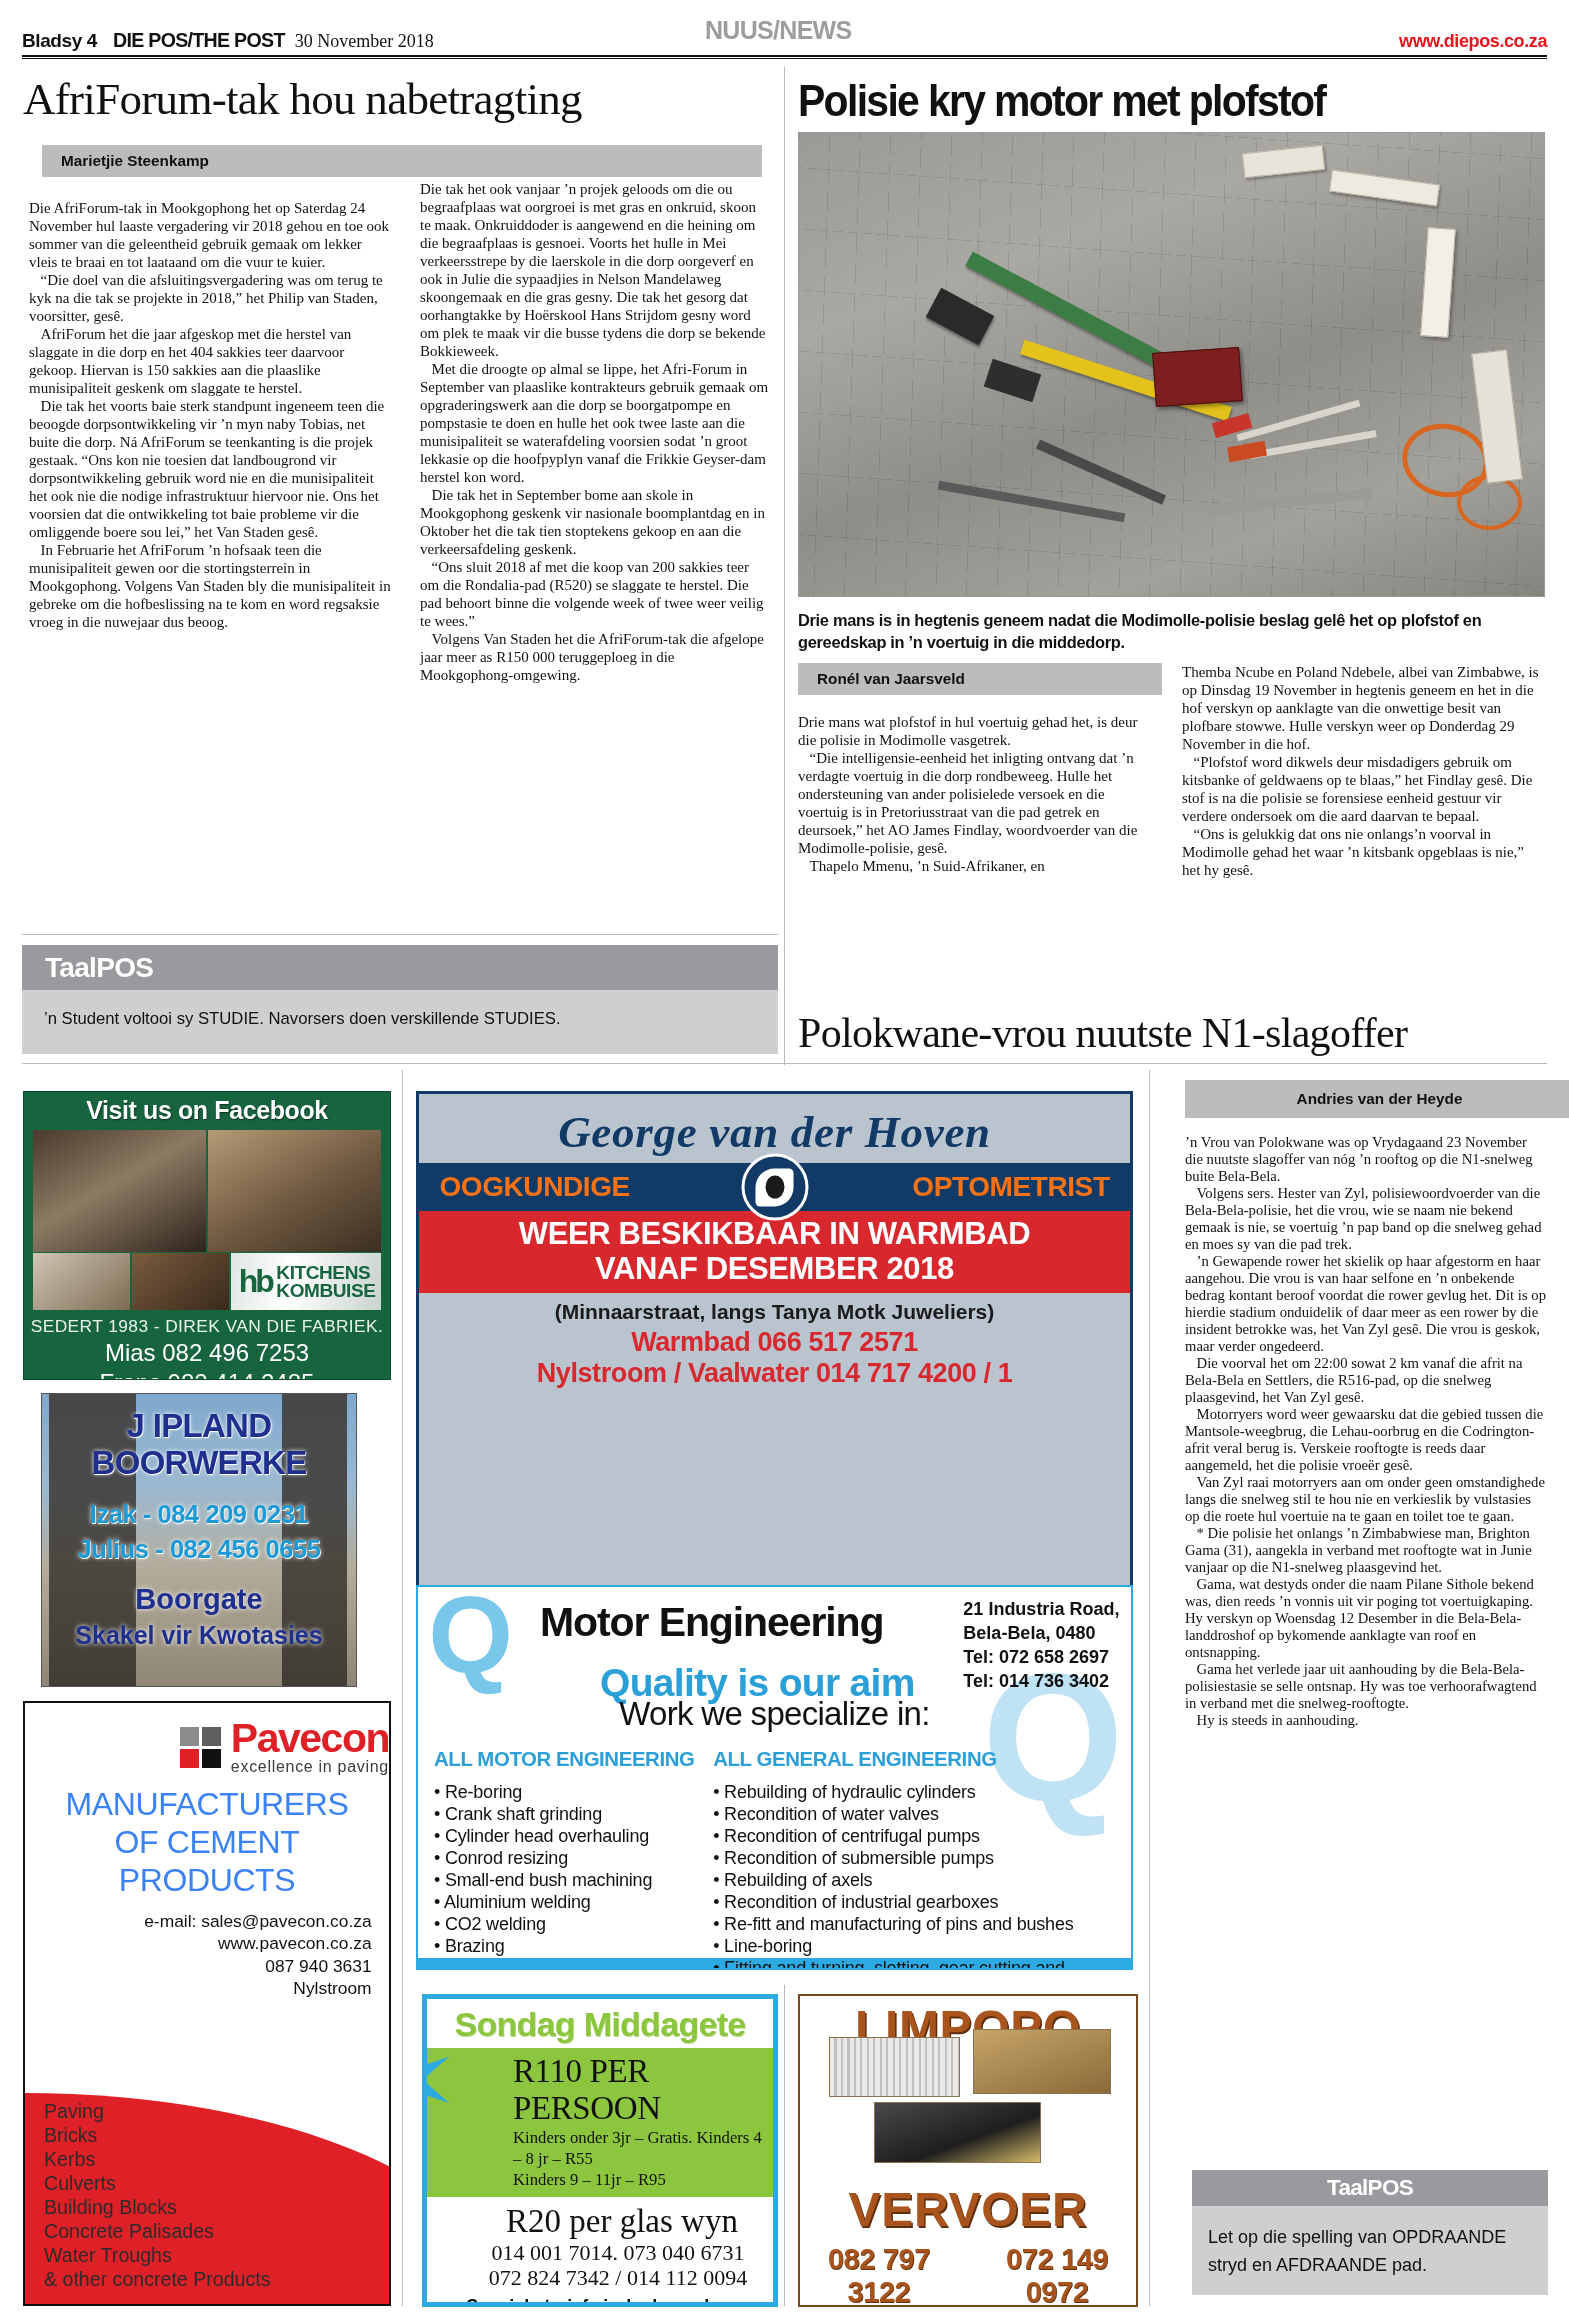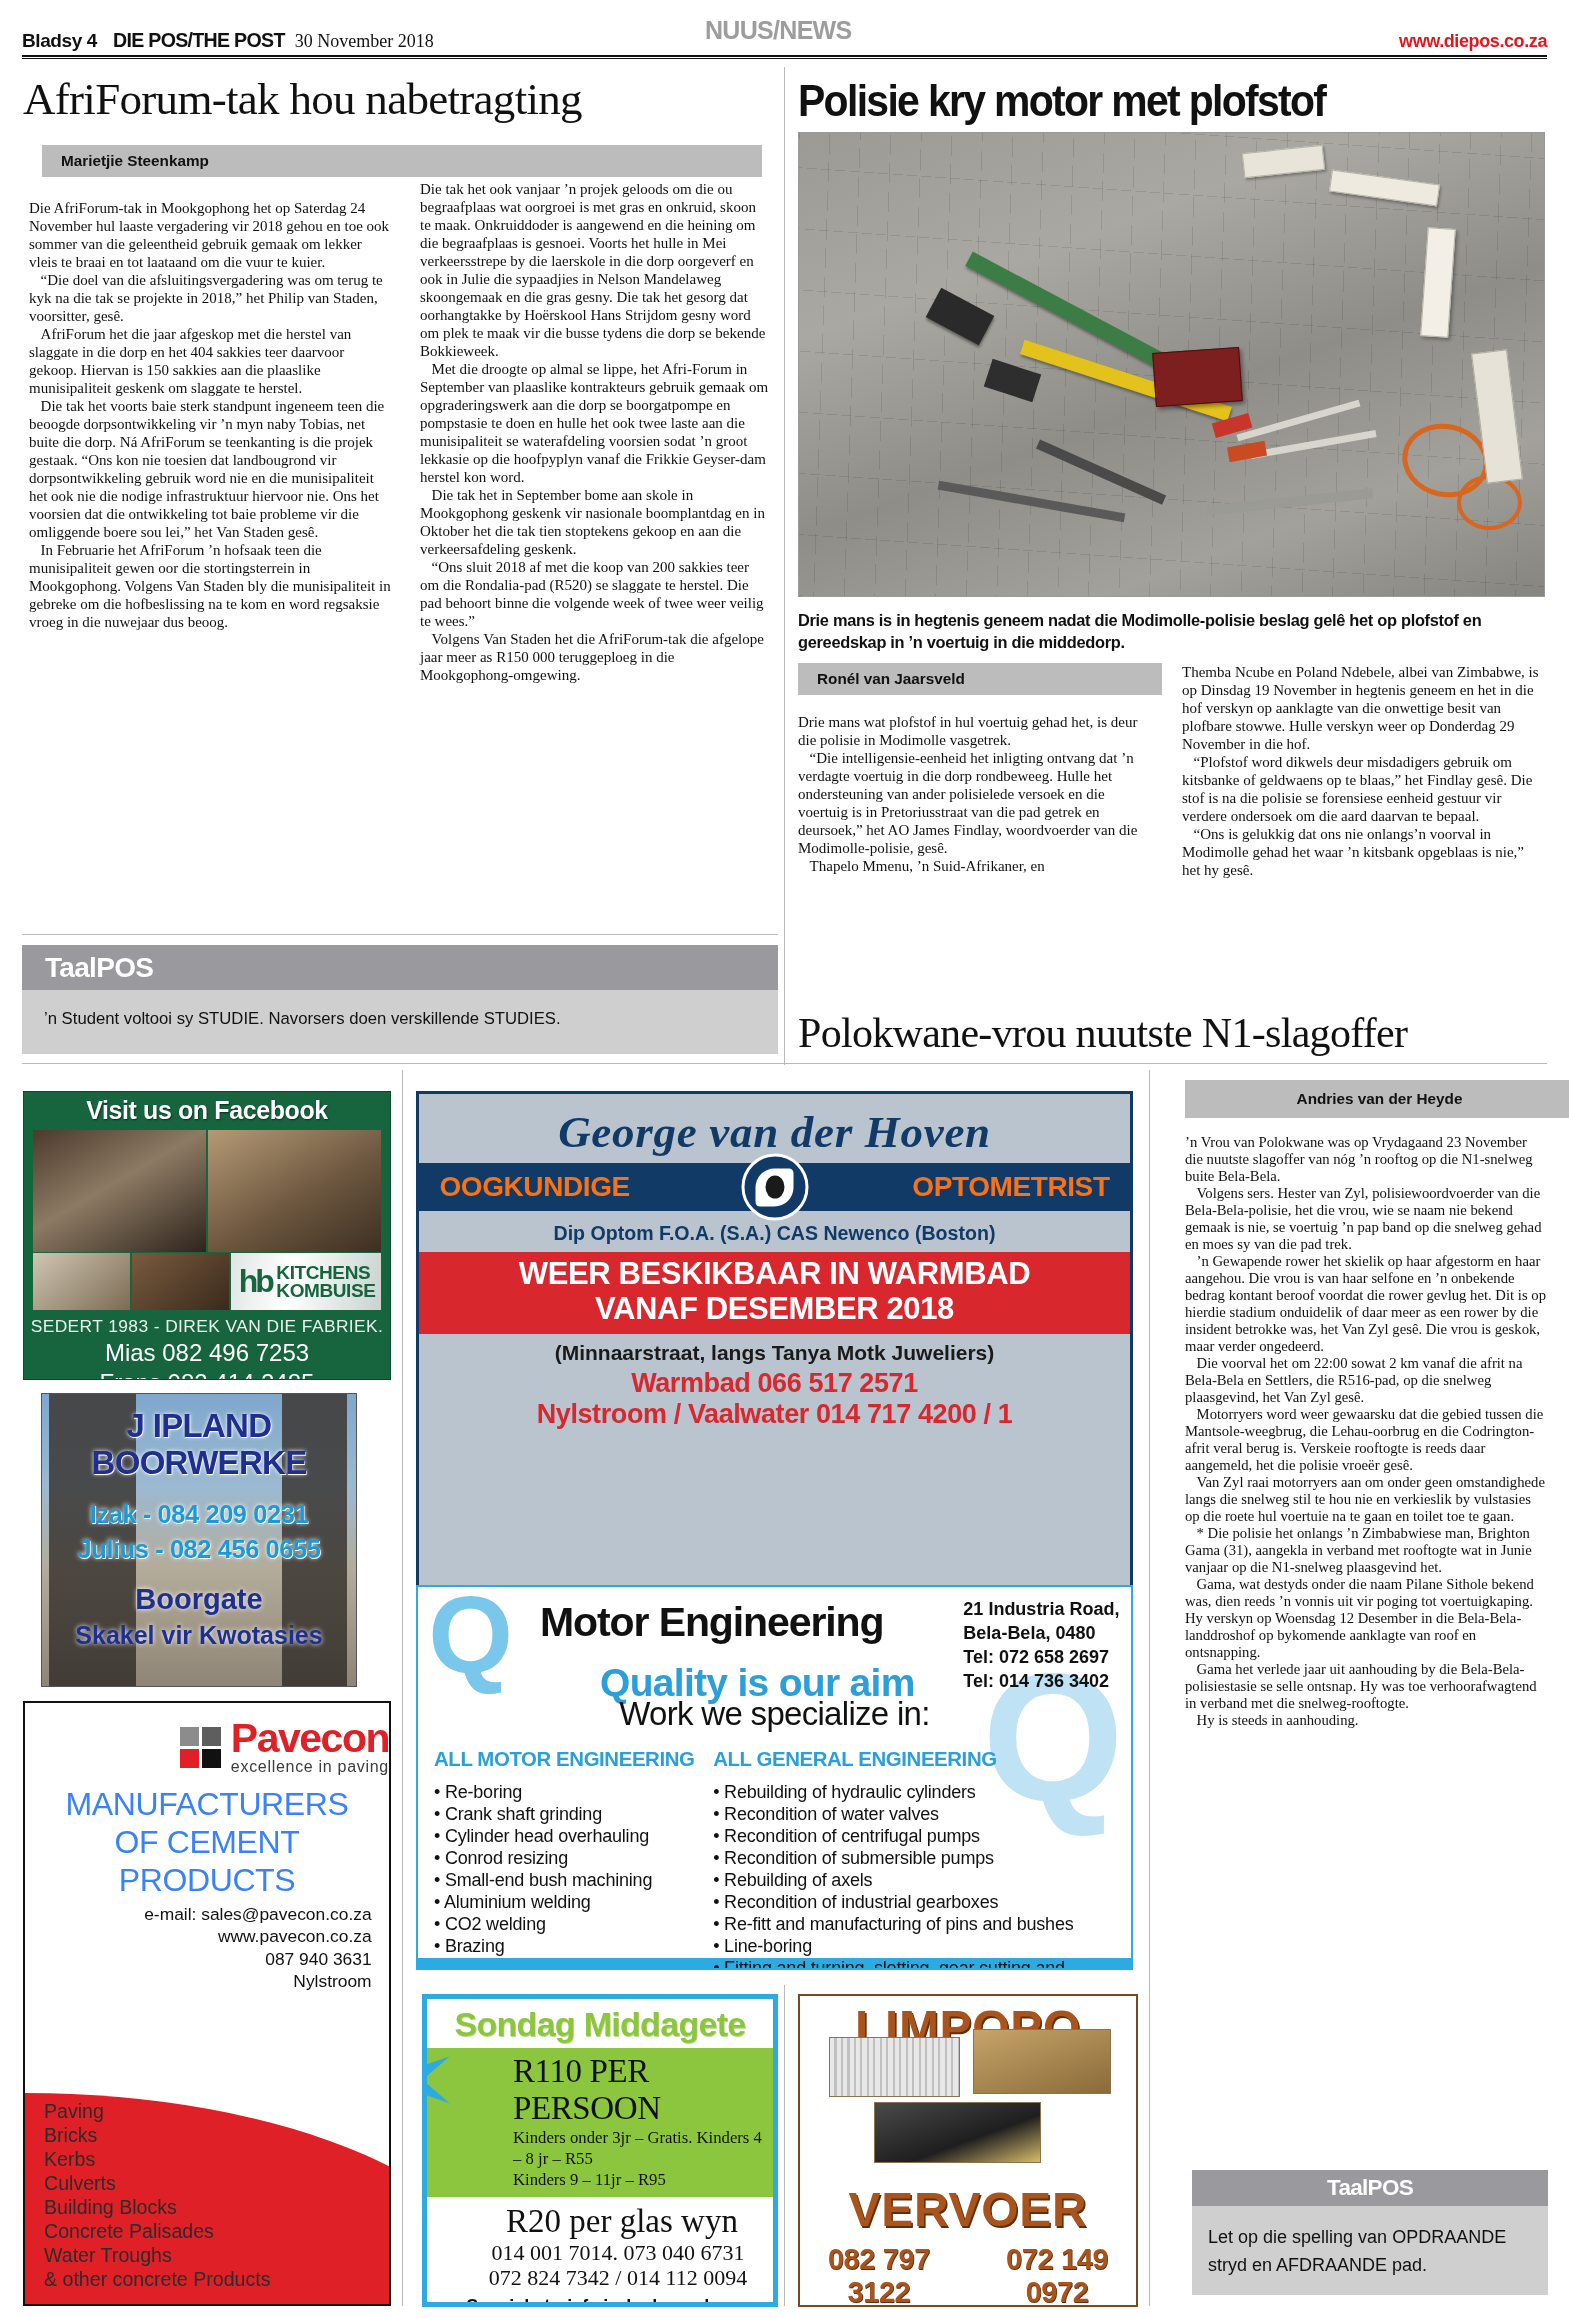--- a/index.html
+++ b/index.html
@@ -196,21 +196,21 @@
     font-family:"Liberation Sans", sans-serif; font-size:16px; color:#3c3c3c;
     letter-spacing:0.7px;
   }
   .pave-mfg {
     text-align:center; font-family:"Liberation Sans", sans-serif;
     font-size:32px; line-height:38px; color:#3b82f6; letter-spacing:-0.4px;
     margin-top:8.7px;
   }
   .pave-contact {
     text-align:right; font-family:"Liberation Sans", sans-serif;
-    font-size:17.4px; line-height:22.5px; color:#111; padding-right:17.4px; margin-top:4px;
+    font-size:17.4px; line-height:22.5px; color:#111; padding-right:17.4px; margin-top:11px;
   }
   .pave-red {
     position:absolute; left:0; right:0; bottom:0; height:211px;
     background:#e02027;
     clip-path:ellipse(132% 100% at 0% 100%);
   }
   .pave-list {
     position:absolute; left:19px; bottom:13px;
     font-family:"Liberation Sans", sans-serif;
     font-size:19.6px; line-height:24px; color:#2b2b2b;
@@ -549,21 +549,20 @@
 
 <div class="ad ad-opt" style="left:416px; top:1091px; width:717px; height:532px;">
   <div class="opt-name">George van der Hoven</div>
   <div class="opt-bar">
     <span>OOGKUNDIGE</span>
     <div class="opt-eye">
       <div class="opt-eye-inner"></div>
     </div>
     <span>OPTOMETRIST</span>
   </div>
-  <div class="opt-dip">Dip Optom F.O.A. (S.A.) CAS Newenco (Boston)</div>
   <div class="opt-red">
     <div>WEER BESKIKBAAR IN WARMBAD</div>
     <div>VANAF DESEMBER 2018</div>
   </div>
   <div class="opt-addr">(Minnaarstraat, langs Tanya Motk Juweliers)</div>
   <div class="opt-tel">Warmbad 066 517 2571</div>
   <div class="opt-tel">Nylstroom / Vaalwater 014 717 4200 / 1</div>
 </div>
 
 <div class="ad ad-q" style="left:416px; top:1585px; width:717px; height:385px;">

